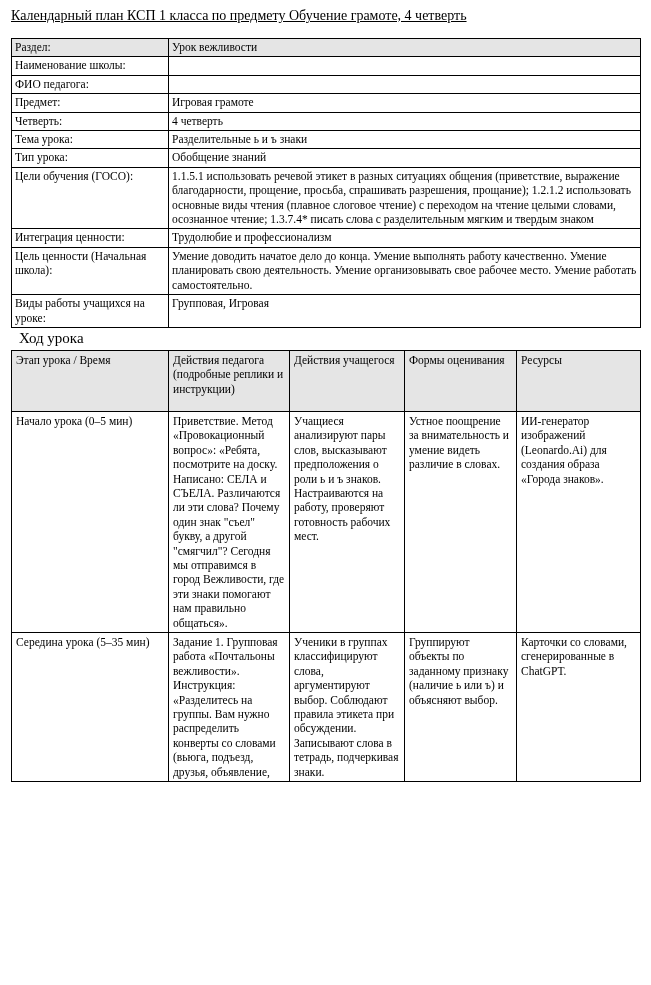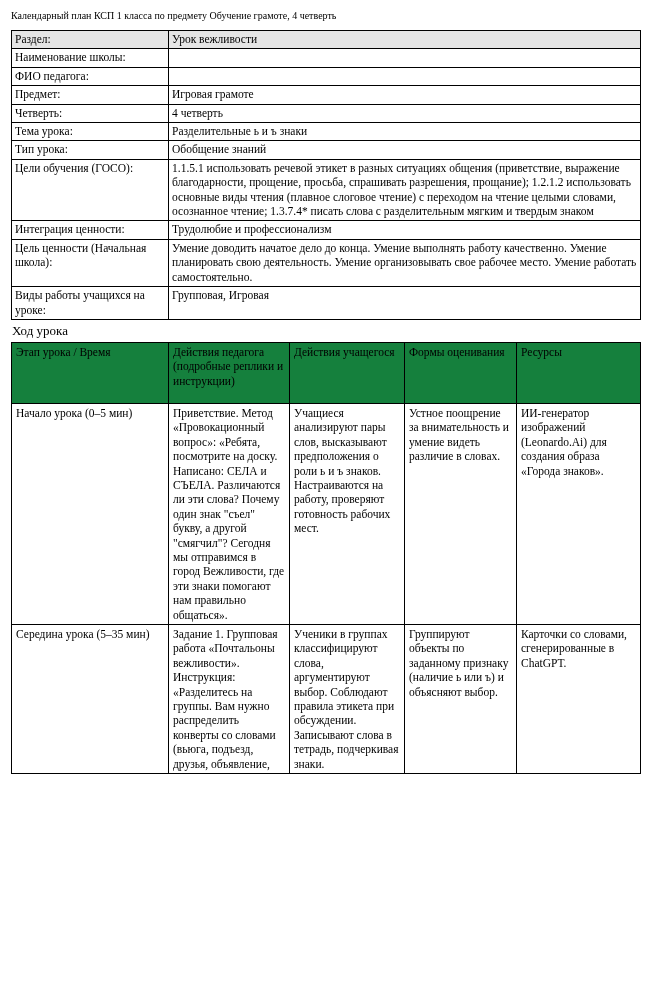--- a/index.html
+++ b/index.html
@@ -16,59 +16,60 @@
   }
   .page {
     width: 651px;
     height: 985px;
     box-sizing: border-box;
     padding: 8px 11px 0 11px;
     overflow: hidden;
     position: relative;
   }
   .doc-title {
-    font-size: 10px;
+    font-size: 14px;
     line-height: 15px;
-    margin: 0 0 7px 0;
+    margin: 0 0 15px 0;
     font-weight: normal;
     white-space: nowrap;
+    text-decoration: underline;
   }
   table {
     border-collapse: collapse;
     width: 629px;
     table-layout: fixed;
     font-size: 11.5px;
   }
   table.info-table td {
     border: 1px solid #000000;
     padding: 1px 3px 2px 3px;
     vertical-align: top;
     line-height: 14.4px;
   }
   .info-table .col-label { width: 157px; }
   .info-table .col-value { width: 472px; }
   .row-shaded td { background: #e5e5e5; }
 
   .section-label {
-    font-size: 13px;
+    font-size: 15px;
     line-height: 15px;
-    margin: 3px 0 4px 1px;
+    margin: 3px 0 4px 8px;
   }
 
   table.flow-table th,
   table.flow-table td {
     border: 1px solid #000000;
     padding: 2px 4px 2px 4px;
     vertical-align: top;
     text-align: left;
     font-weight: normal;
     line-height: 14.4px;
   }
   table.flow-table thead th {
-    background: #15803d;
+    background: #e5e5e5;
     height: 56px;
   }
   .flow-table .c1 { width: 157px; }
   .flow-table .c2 { width: 121px; }
   .flow-table .c3 { width: 115px; }
   .flow-table .c4 { width: 112px; }
   .flow-table .c5 { width: 124px; }
 </style>
 </head>
 <body>

